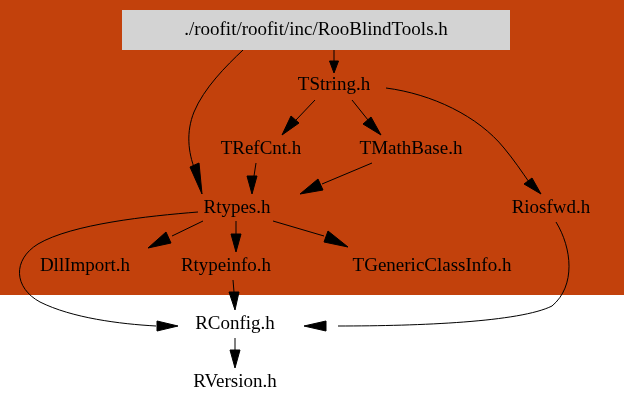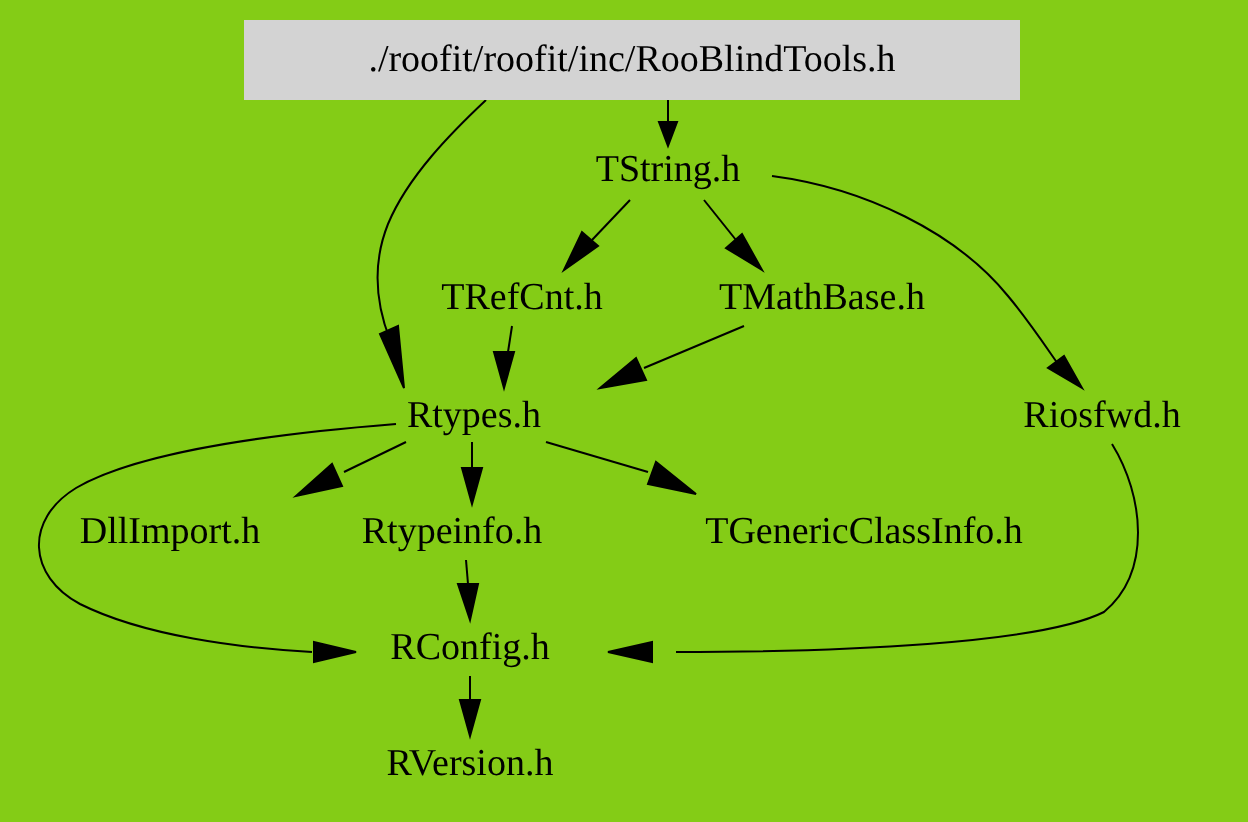--- a/index.html
+++ b/index.html
@@ -9,22 +9,22 @@
   }
   body {
     width: 624px;
     height: 411px;
     overflow: hidden;
     font-family: "Liberation Serif", "DejaVu Serif", serif;
   }
   #graph-root {
     position: relative;
     width: 624px;
-    height: 411px;
-    background: #84cc16;
+    height: 295px;
+    background: #c2410c;
   }
   svg#graph-canvas {
     position: absolute;
     top: 0;
     left: 0;
     width: 624px;
     height: 411px;
     display: block;
   }
   .node-label {

